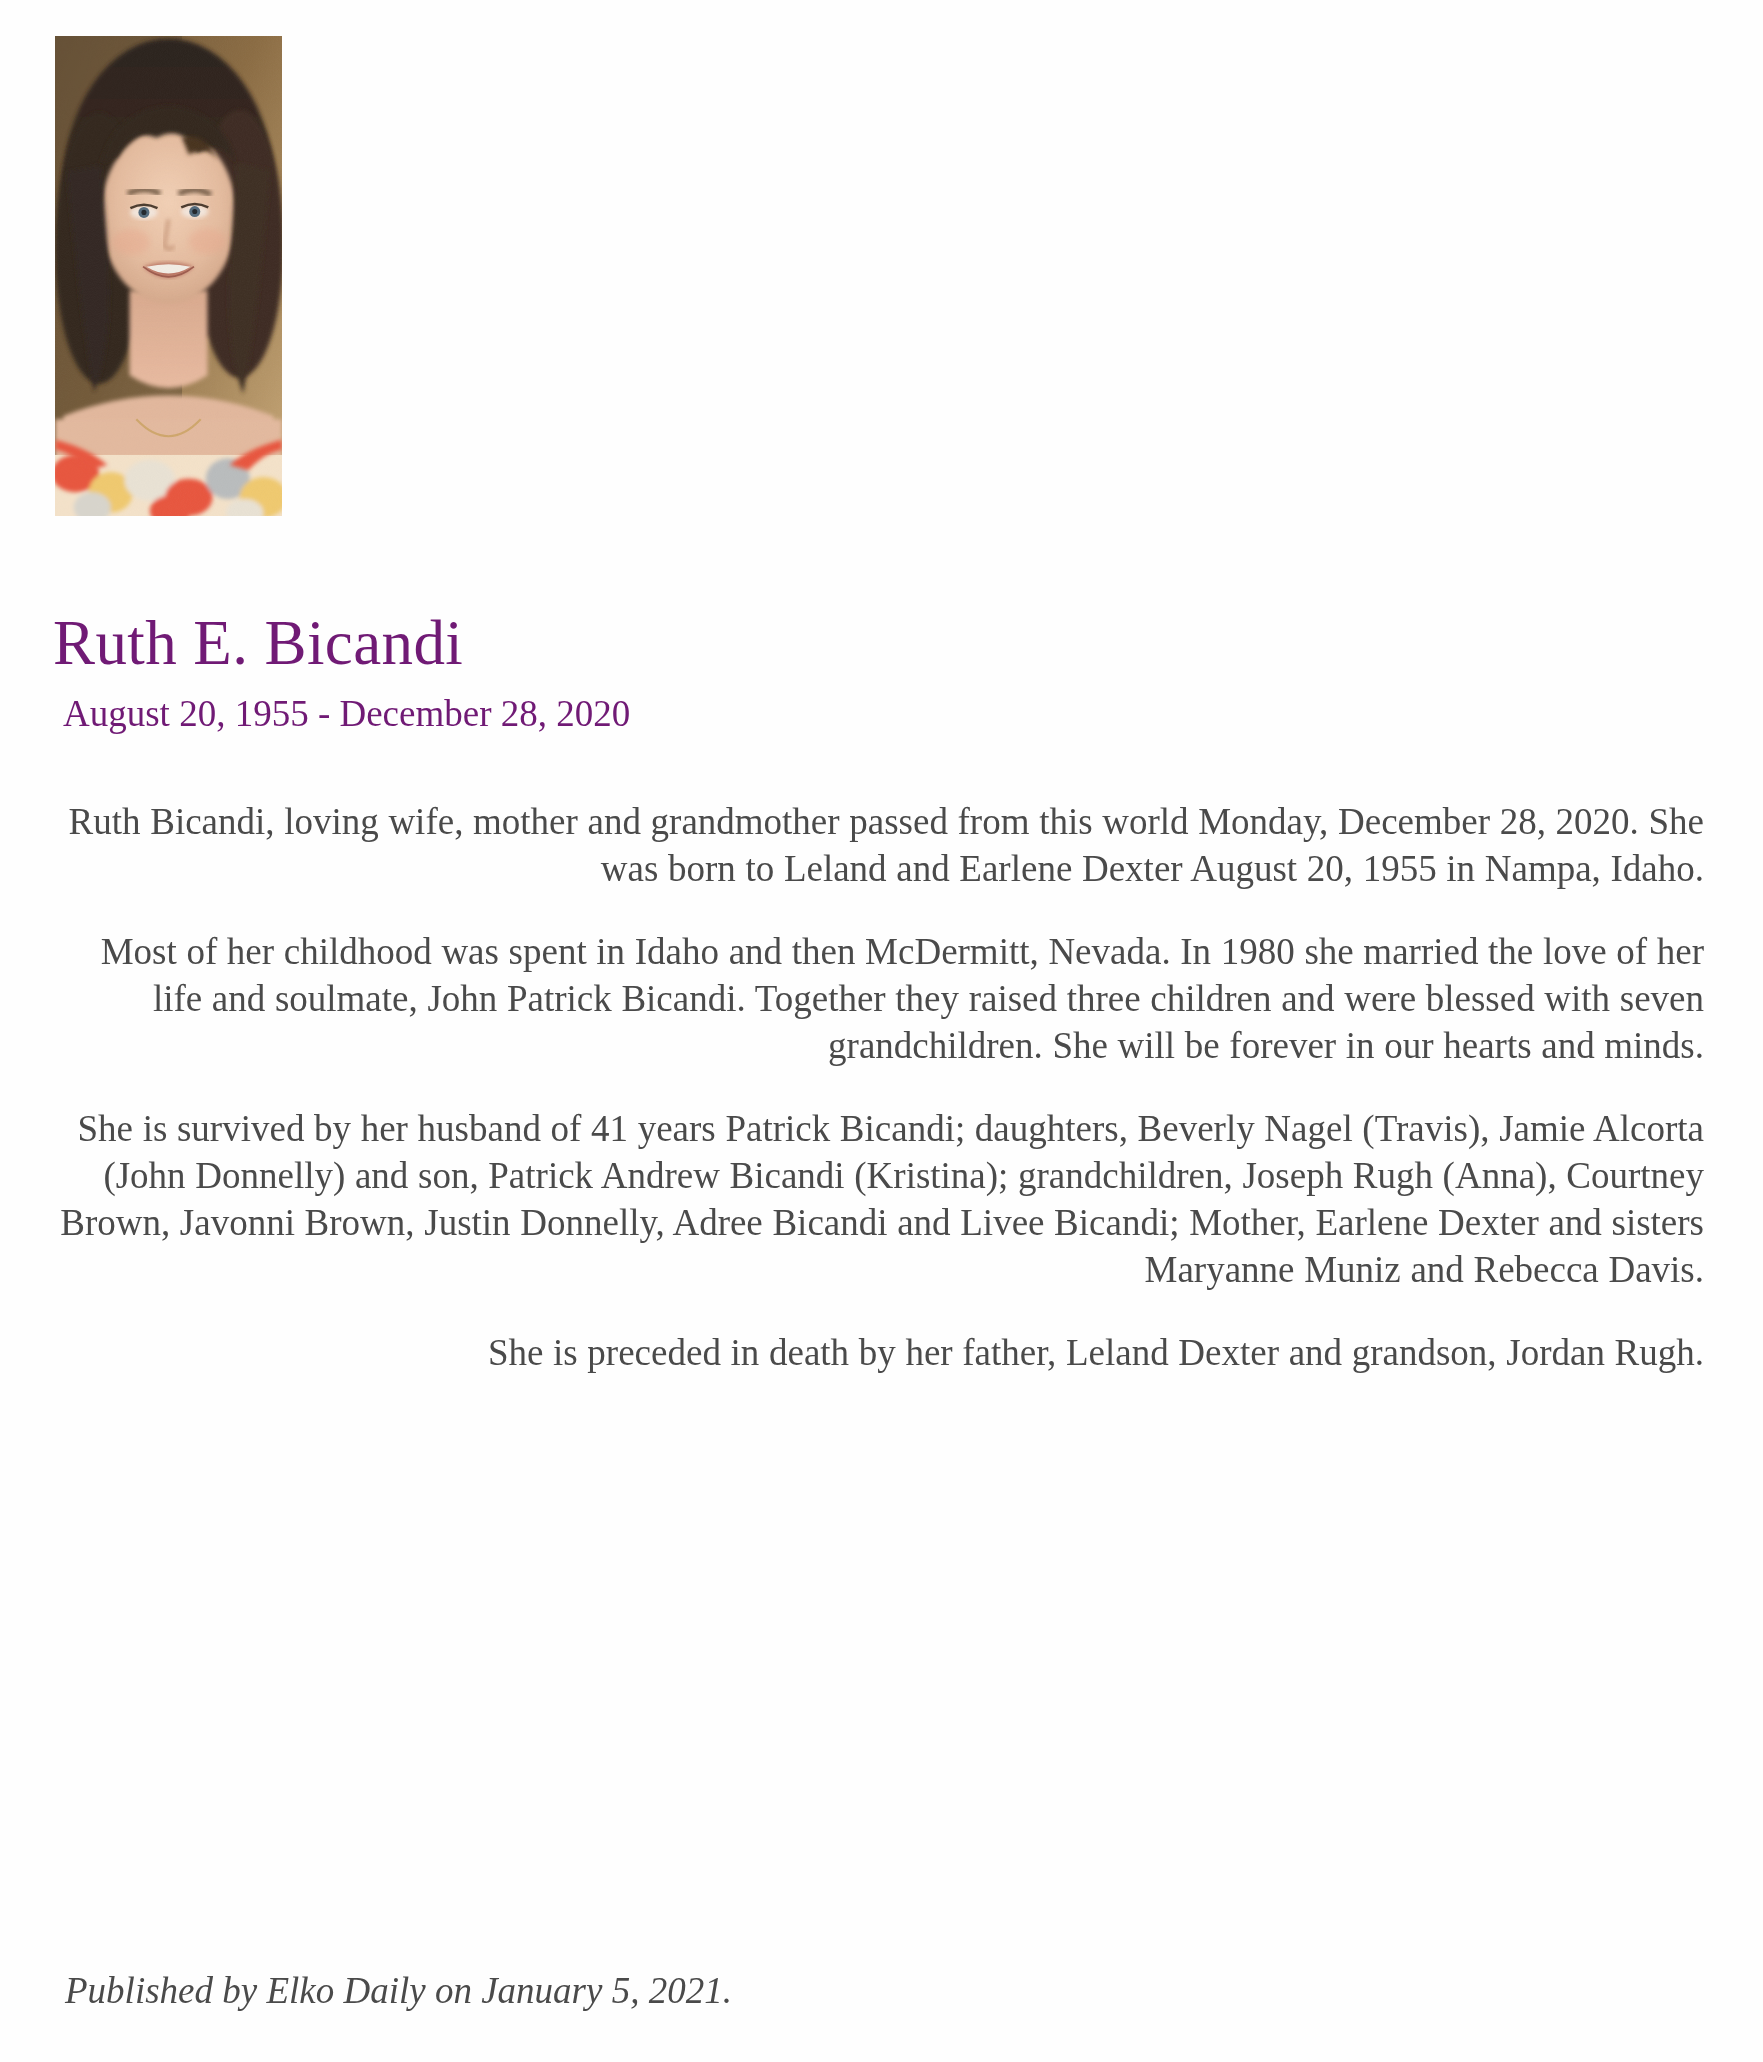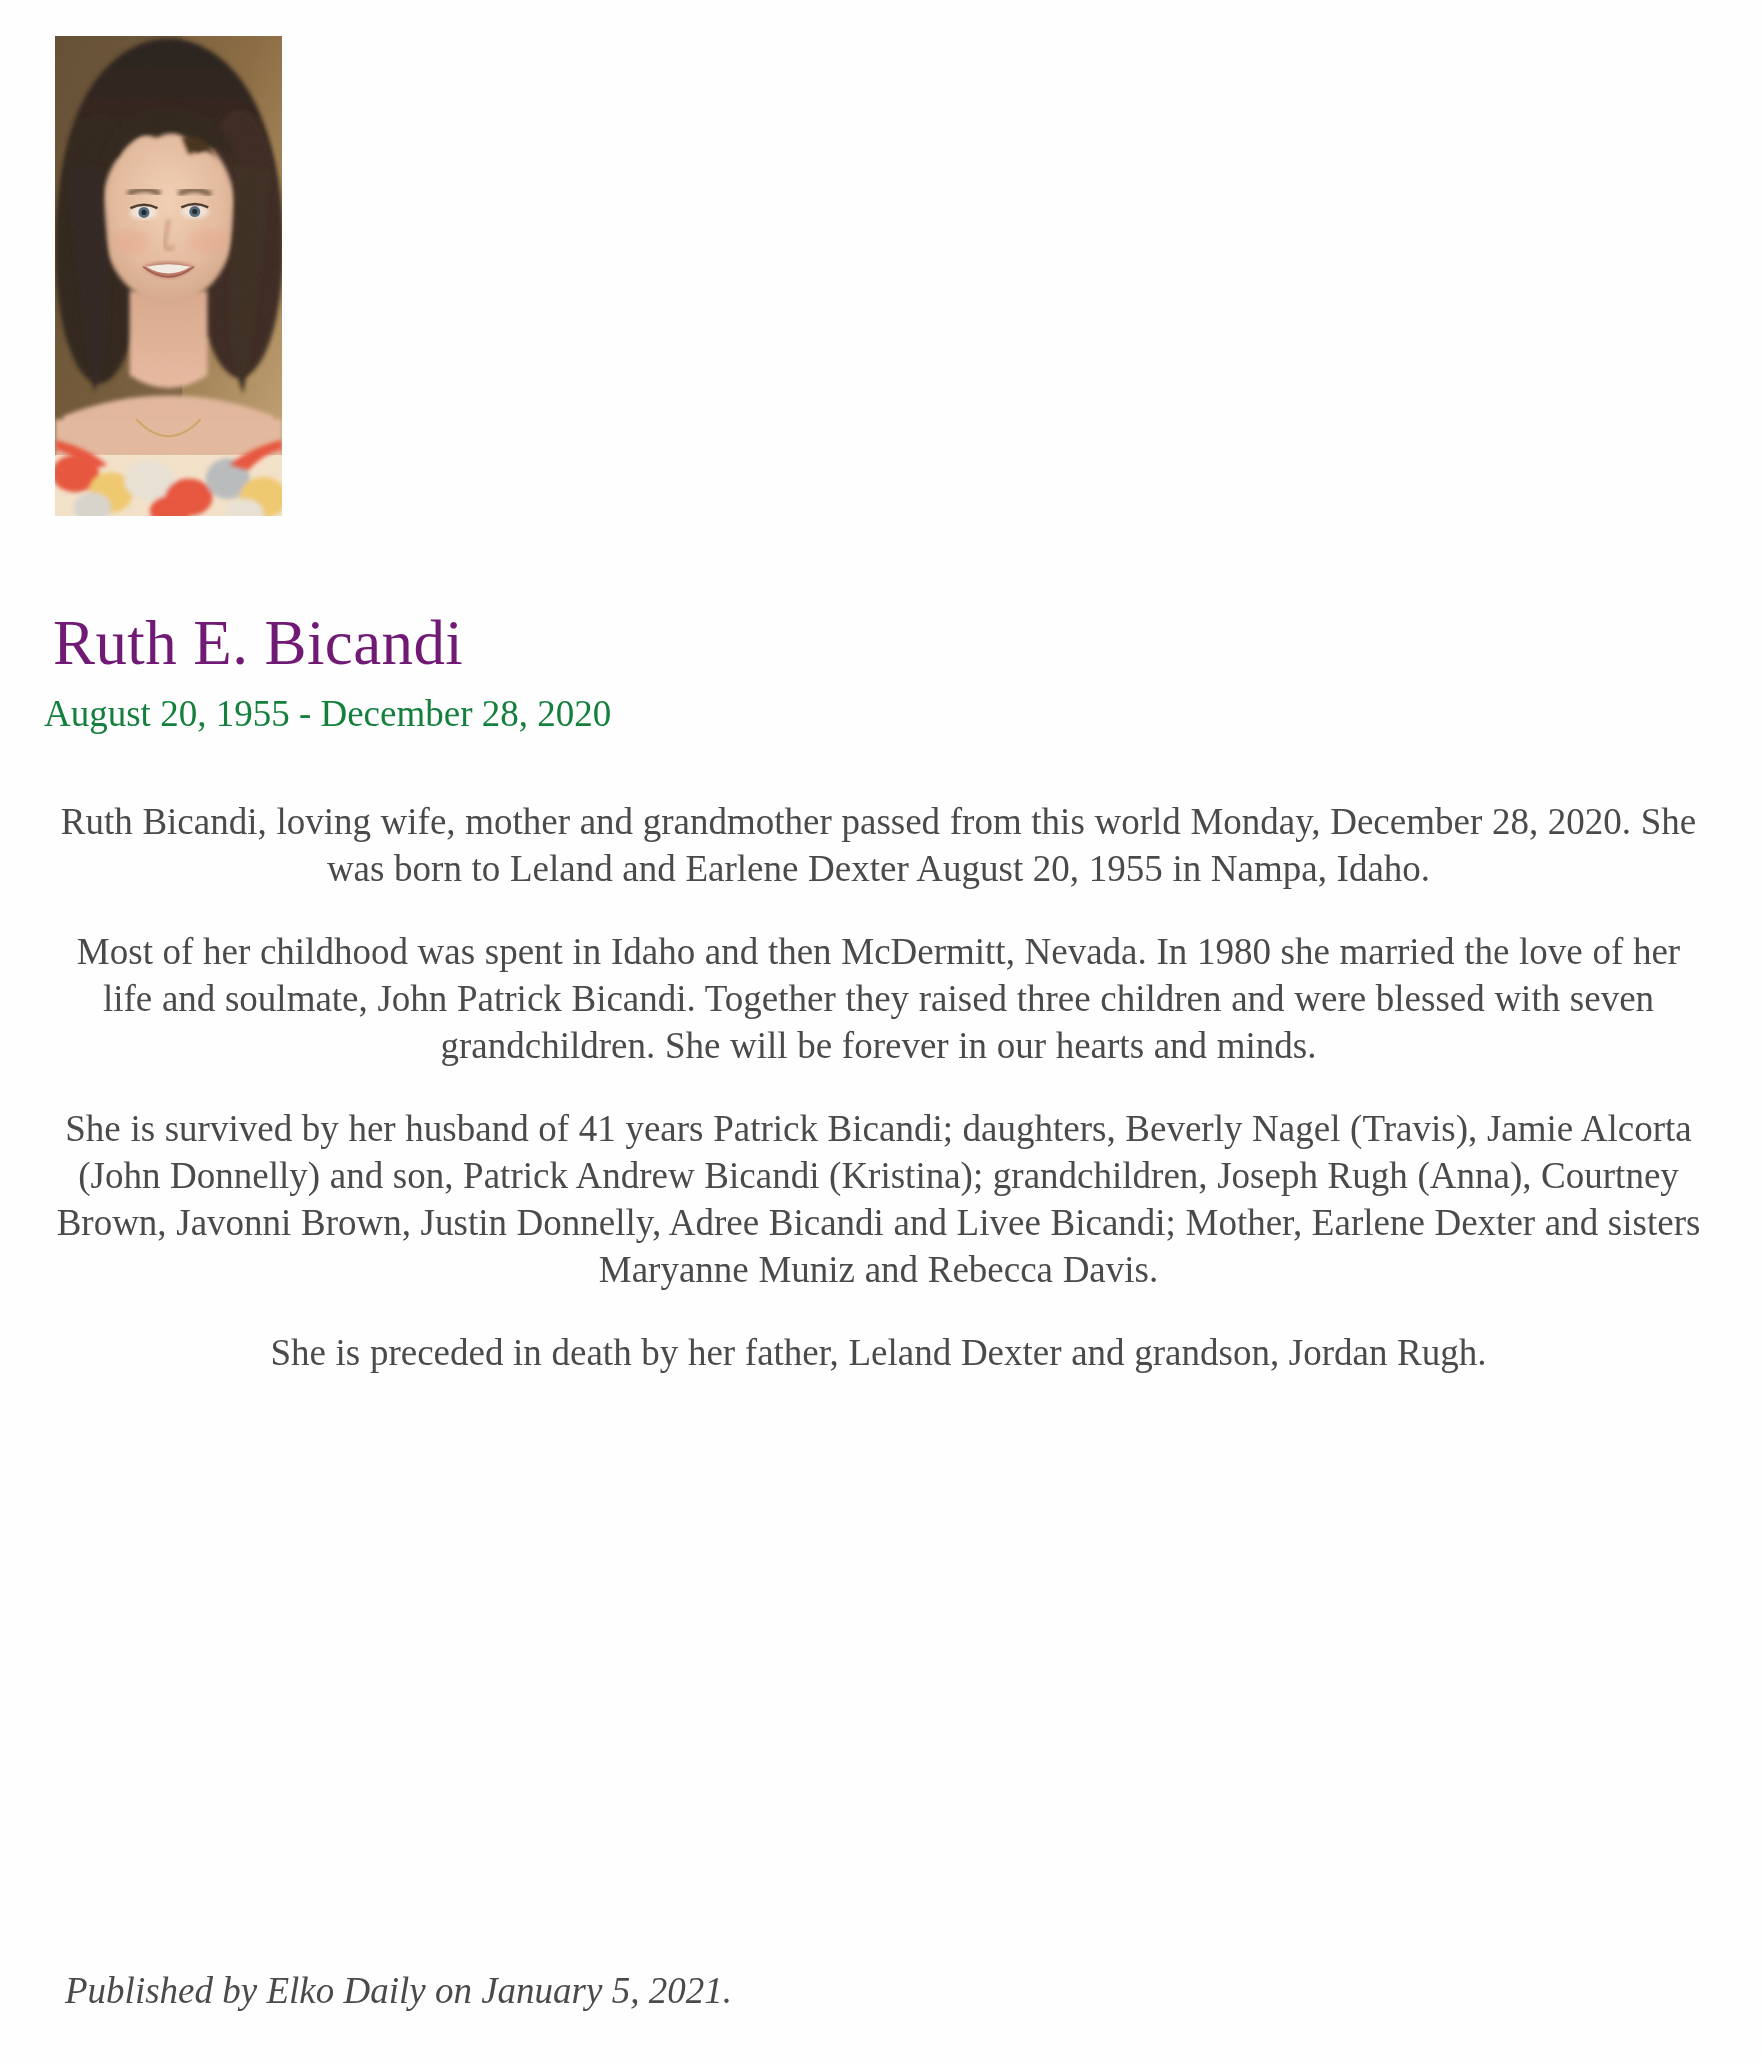--- a/index.html
+++ b/index.html
@@ -52,42 +52,42 @@
     font-size: 63px;
     line-height: 1.0;
     font-weight: 400;
     letter-spacing: 0.4px;
     color: #701a75;
     white-space: nowrap;
   }
 
   .dates-line {
     position: absolute;
-    left: 44px;
+    left: 63px;
     top: 695px;
     font-size: 37px;
     line-height: 1.0;
-    color: #15803d;
+    color: #701a75;
     white-space: nowrap;
     text-align: right;
   }
 
   
   .body-block {
     position: absolute;
     left: 53px;
     top: 798px;
     width: 1651px;
   }
   .para {
     font-size: 37px;
     line-height: 47px;
     margin: 0 0 36px 0;
     color: #4a4a4a;
-    text-align: center;
+    text-align: right;
     word-spacing: 0.4px;
   }
   .para:last-child { margin-bottom: 0; }
 
   .footer-note {
     position: absolute;
     left: 65px;
     top: 1971px;
     font-size: 37px;
     line-height: 1.1;

